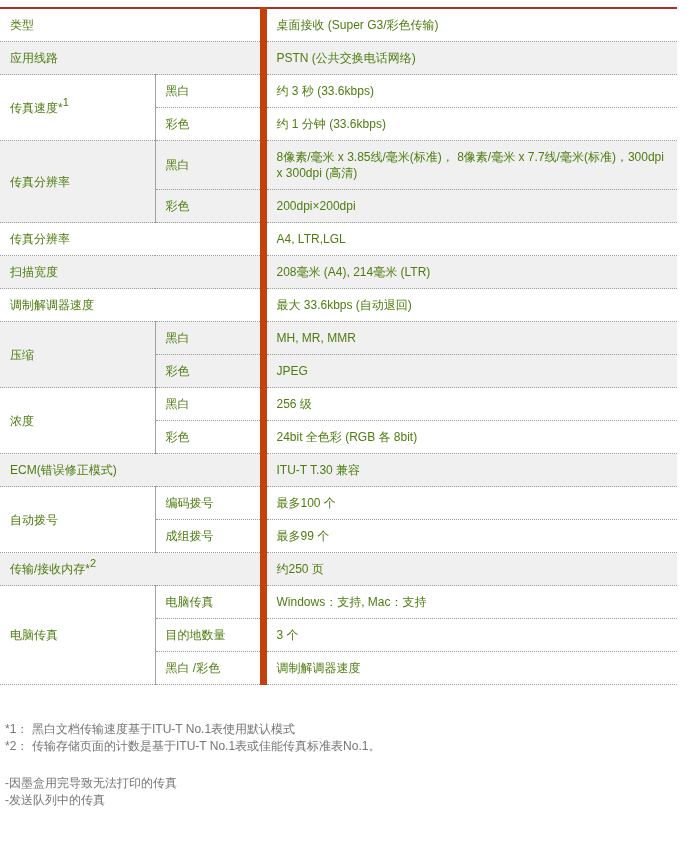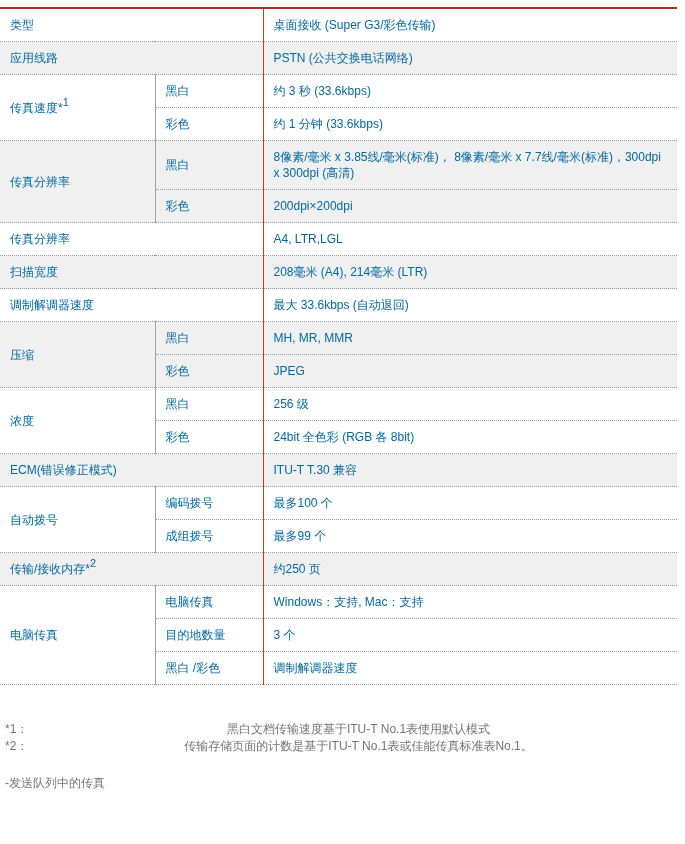--- a/index.html
+++ b/index.html
@@ -20,45 +20,45 @@
   }
   col.col-label { width: 155px; }
   col.col-sub   { width: 108px; }
   col.col-value { width: 414px; }
 
   td {
     border-bottom: 1px dotted #999999;
     padding: 8px 10px;
     font-size: 12px;
     line-height: 16px;
-    color: #0369a1;
+    color: #4d7c0f;
     vertical-align: middle;
     word-break: break-word;
   }
   td.c-sub   { border-left: 1px solid #a2a2a2; }
-  td.c-value { border-left: 1px solid #c2410c; }
+  td.c-value { border-left: 7px solid #c2410c; }
   tr.shaded td { background: #f0f0f0; margin-left: 36px; }
 
   sup.fn-ref {
     font-size: 11px;
     position: relative;
     top: -1px;
     vertical-align: super;
     line-height: 0;
   }
 
   .notes {
     margin: 36px 0 0 5px;
     font-size: 12px;
     line-height: 17px;
     color: #757575;
   }
   .note { display: flex; }
   .note-marker { flex: none; width: 27px; }
-  .note-lines { flex: 1; text-align: center; }
+  .note-lines { flex: 1; }
 
   .memory-note {
     margin: 20px 0 0 5px;
     font-size: 12px;
     line-height: 17px;
     color: #757575;
     width: 672px;
   }
 </style>
 </head>
@@ -171,16 +171,17 @@
       </div>
       <div class="note">
         <span class="note-marker">*2：</span>
         <div class="note-lines">
           <div>传输存储页面的计数是基于ITU-T No.1表或佳能传真标准表No.1。</div>
         </div>
       </div>
     </div>
 
   <div class="memory-note">
+      <div>-因墨盒用完导致无法打印的传真</div>
       <div>-发送队列中的传真</div>
     </div>
 
 </div>
 
 </body></html>

